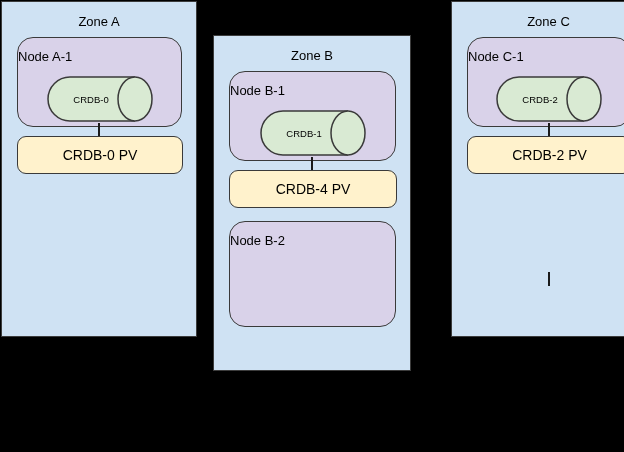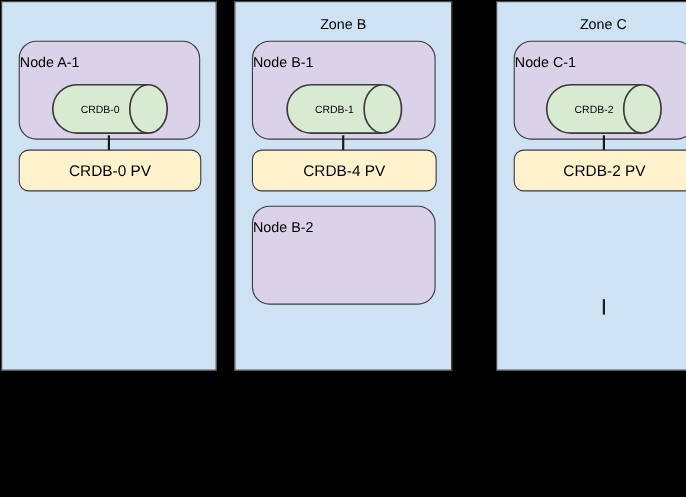--- a/index.html
+++ b/index.html
@@ -15,39 +15,39 @@
   }
 
   .zone {
     position: absolute;
     top: 1px;
     height: 336px;
     background: var(--zone-fill, #cfe2f3);
     border: 1.5px solid var(--zone-border, #3c3c3c);
   }
   .zone-a { left: 1px;   width: 196px; }
-  .zone-b { left: 213px; width: 198px; }
+  .zone-b { left: 213px; width: 198px; margin-top: 34px; }
   .zone-c { left: 427px; width: 195px; margin-left: 24px; }
 
   .zone-title {
     position: absolute;
     top: 12px; left: 0; right: 0;
     text-align: center;
     font-size: 13px;
   }
 
   .node {
     position: absolute;
     left: 15px; right: 14px;
     background: var(--node-fill, #d9d2e9);
     border: 1.5px solid var(--shape-border, #3a3a3a);
     border-radius: 16px;
   }
   .n1 { top: 35px;  height: 90px; }
-  .n2 { top: 185px; height: 90px; }
+  .n2 { top: 185px; height: 106px; }
 
   .node-title {
     margin-top: 11px;
     text-align: left;
     font-size: 13px;
   }
 
   .cyl {
     position: absolute;
     left: 50%;
@@ -91,20 +91,21 @@
   }
   .pv-1 { top: 134px; height: 38px; }
   .pv-2 { top: 283px; height: 34px; }
 </style>
 </head>
 <body>
 
 <div class="canvas">
 
   <div class="zone zone-a">
+    <div class="zone-title">Zone A</div>
     <div class="node n1">
       <div class="node-title">Node A-1</div>
       <svg class="cyl cyl-1" viewBox="0 0 106 46">
         <path d="M88 1 H23 A22 22 0 0 0 23 45 H88"></path>
         <ellipse cx="88" cy="23" rx="17" ry="22"></ellipse>
         <text x="44" y="27" text-anchor="middle">CRDB-0</text>
       </svg>
     </div>
     <div class="connector conn-1"></div>
     <div class="pv pv-1">CRDB-0 PV</div>

